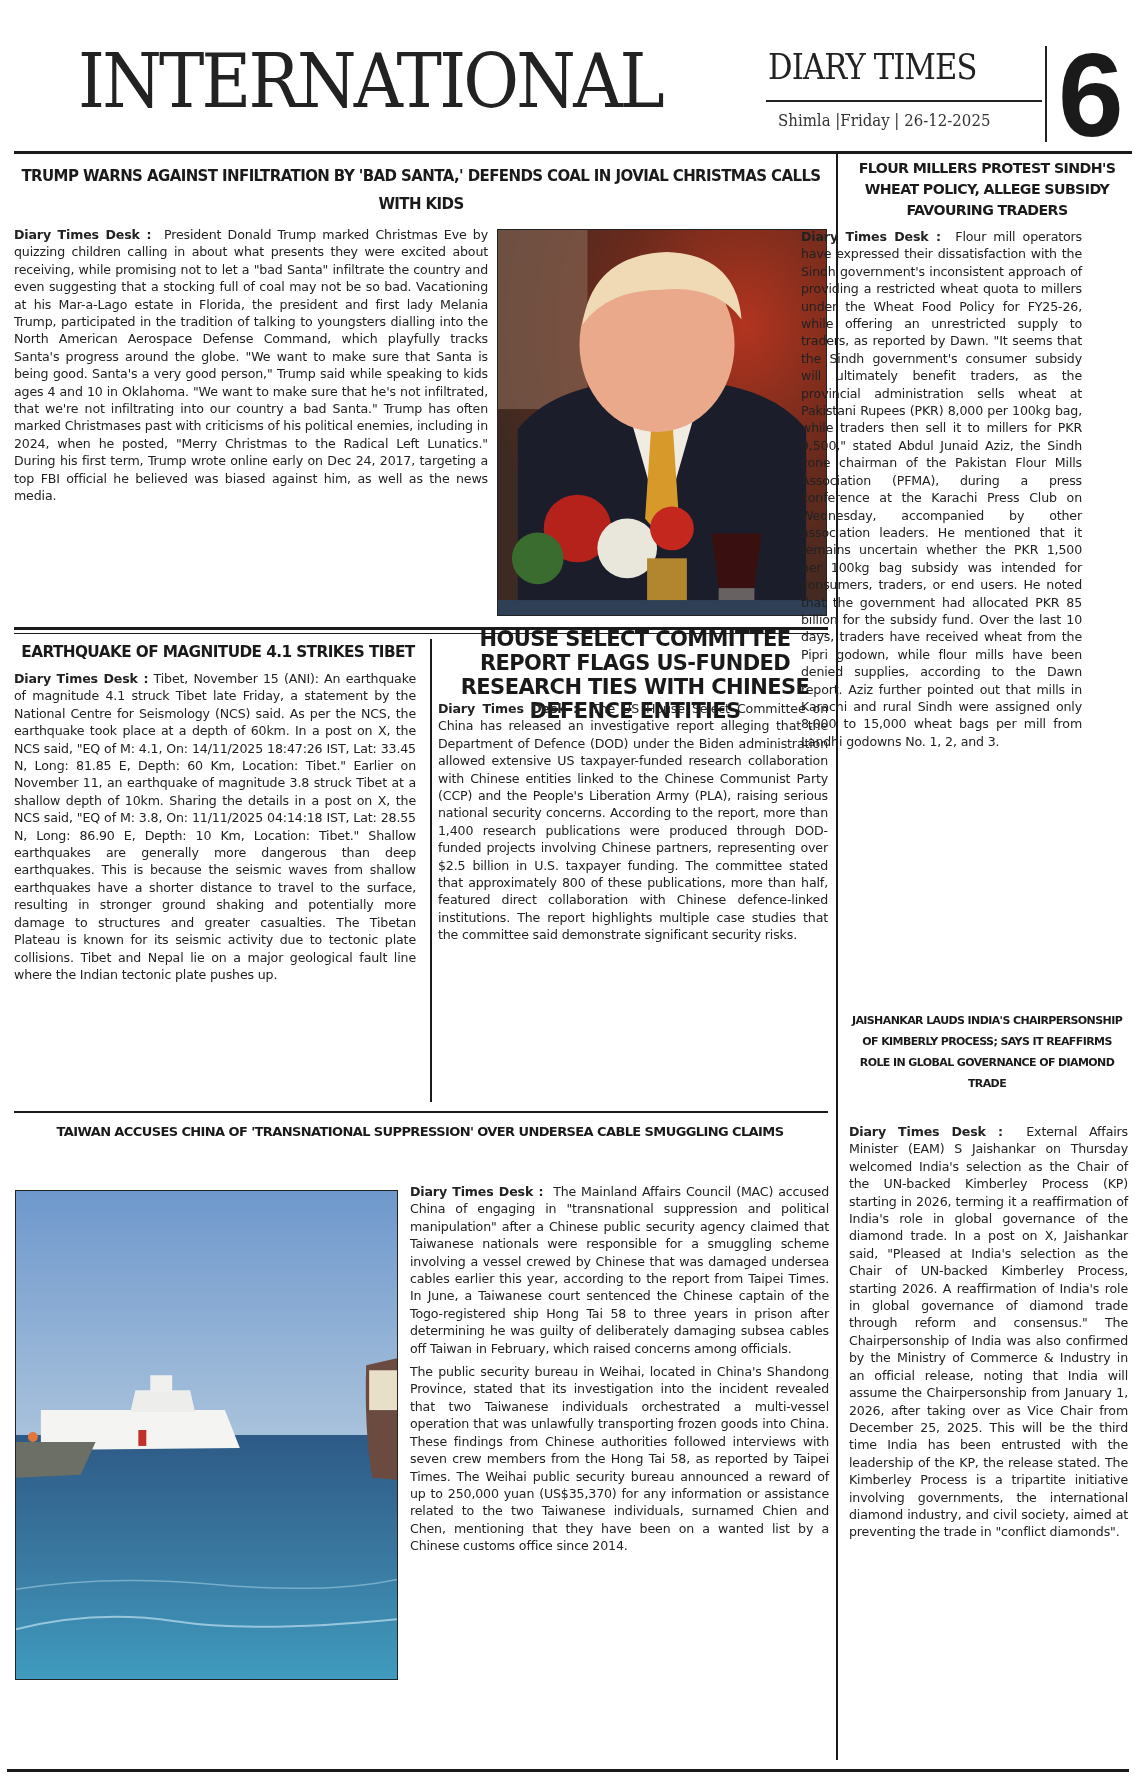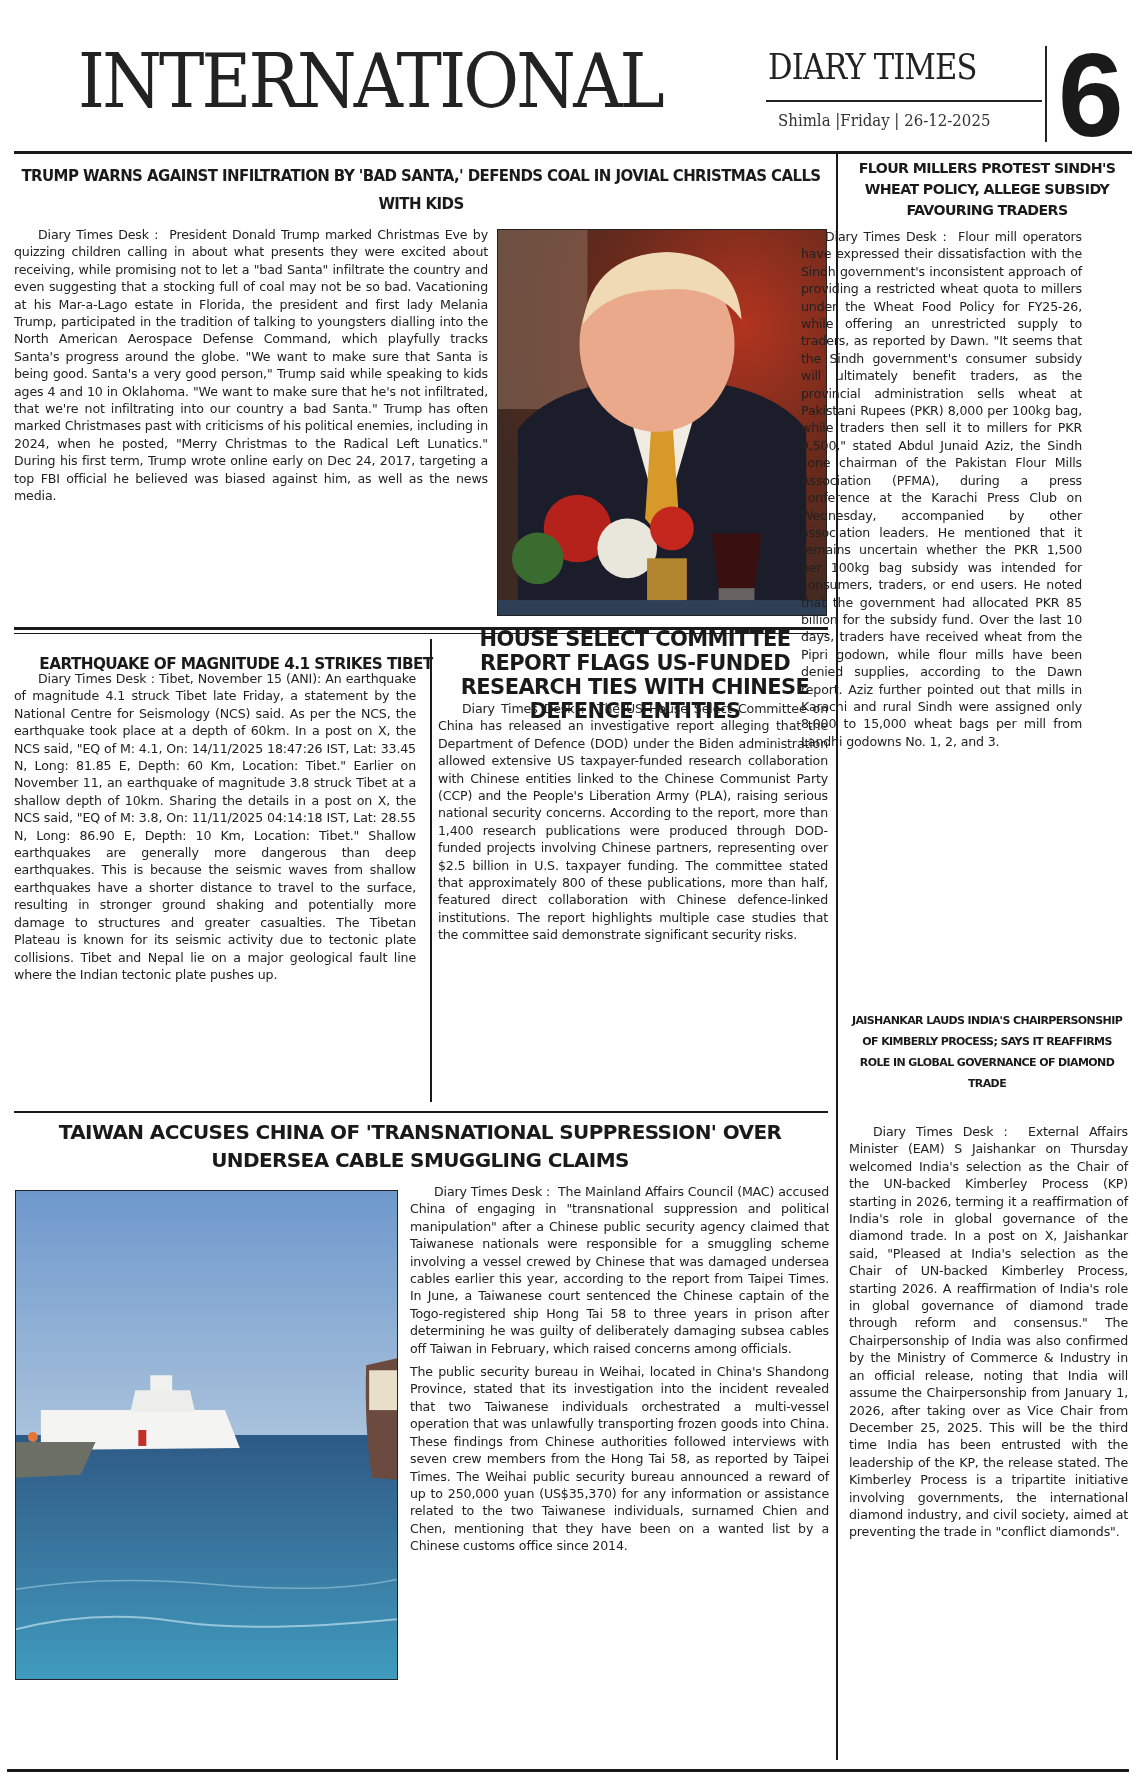--- a/index.html
+++ b/index.html
@@ -33,21 +33,21 @@
     .hr { position: absolute; background: #1a1a1a; }
 
     .headline {
       position: absolute; font-family: "DejaVu Sans", sans-serif; font-weight: 700;
       text-align: center; color: #1a1a1a; letter-spacing: -0.6px;
     }
     .article {
       position: absolute; font-family: "DejaVu Sans", sans-serif; font-size: 12.6px;
       line-height: 17.4px; text-align: justify; color: #222; letter-spacing: -0.15px;
     }
-    .article .desk { font-weight: 400; margin-left: 24px; }
+    .article .desk { font-weight: 700; }
     .article p + p { margin-top: 6px; }
 
     .photo { position: absolute; border: 1.5px solid #222; overflow: hidden; }
     .photo svg { width: 100%; height: 100%; display: block; }
 
     .vline { position: absolute; background: #1a1a1a; }
   </style>
 </head>
 <body>
 
@@ -102,37 +102,37 @@
   <span class="desk">Diary Times Desk :</span>&nbsp;
   <span>Flour mill operators have expressed their dissatisfaction with the Sindh government's inconsistent approach of providing a restricted wheat quota to millers under the Wheat Food Policy for FY25-26, while offering an unrestricted supply to traders, as reported by Dawn. "It seems that the Sindh government's consumer subsidy will ultimately benefit traders, as the provincial administration sells wheat at Pakistani Rupees (PKR) 8,000 per 100kg bag, while traders then sell it to millers for PKR 9,500," stated Abdul Junaid Aziz, the Sindh zone chairman of the Pakistan Flour Mills Association (PFMA), during a press conference at the Karachi Press Club on Wednesday, accompanied by other association leaders. He mentioned that it remains uncertain whether the PKR 1,500 per 100kg bag subsidy was intended for consumers, traders, or end users. He noted that the government had allocated PKR 85 billion for the subsidy fund. Over the last 10 days, traders have received wheat from the Pipri godown, while flour mills have been denied supplies, according to the Dawn report. Aziz further pointed out that mills in Karachi and rural Sindh were assigned only 8,000 to 15,000 wheat bags per mill from Landhi godowns No. 1, 2, and 3.</span>
 </div>
 
 <div class="headline" style="left:848px; top:1010px; width:278px; font-size:11px; line-height:21px;">JAISHANKAR LAUDS INDIA'S CHAIRPERSONSHIP OF KIMBERLY PROCESS; SAYS IT REAFFIRMS ROLE IN GLOBAL GOVERNANCE OF DIAMOND TRADE</div>
 <div class="article" style="left:849px; top:1123px; width:279px;">
   <span class="desk">Diary Times Desk :</span>&nbsp;
   <span>External Affairs Minister (EAM) S Jaishankar on Thursday welcomed India's selection as the Chair of the UN-backed Kimberley Process (KP) starting in 2026, terming it a reaffirmation of India's role in global governance of the diamond trade. In a post on X, Jaishankar said, "Pleased at India's selection as the Chair of UN-backed Kimberley Process, starting 2026. A reaffirmation of India's role in global governance of diamond trade through reform and consensus." The Chairpersonship of India was also confirmed by the Ministry of Commerce &amp; Industry in an official release, noting that India will assume the Chairpersonship from January 1, 2026, after taking over as Vice Chair from December 25, 2025. This will be the third time India has been entrusted with the leadership of the KP, the release stated. The Kimberley Process is a tripartite initiative involving governments, the international diamond industry, and civil society, aimed at preventing the trade in "conflict diamonds".</span>
 </div>
 
-<div class="headline" style="left:30px; top:641px; width:412px; font-size:15.3px; line-height:22px;margin-top:12px;">EARTHQUAKE OF MAGNITUDE 4.1 STRIKES TIBET</div>
+<div class="headline" style="left:12px; top:641px; width:412px; font-size:15.3px; line-height:22px;">EARTHQUAKE OF MAGNITUDE 4.1 STRIKES TIBET</div>
 <div class="article" style="left:14px; top:670px; width:402px;">
   <span class="desk">Diary Times Desk :</span>
   <span>Tibet, November 15 (ANI): An earthquake of magnitude 4.1 struck Tibet late Friday, a statement by the National Centre for Seismology (NCS) said. As per the NCS, the earthquake took place at a depth of 60km. In a post on X, the NCS said, "EQ of M: 4.1, On: 14/11/2025 18:47:26 IST, Lat: 33.45 N, Long: 81.85 E, Depth: 60 Km, Location: Tibet." Earlier on November 11, an earthquake of magnitude 3.8 struck Tibet at a shallow depth of 10km. Sharing the details in a post on X, the NCS said, "EQ of M: 3.8, On: 11/11/2025 04:14:18 IST, Lat: 28.55 N, Long: 86.90 E, Depth: 10 Km, Location: Tibet." Shallow earthquakes are generally more dangerous than deep earthquakes. This is because the seismic waves from shallow earthquakes have a shorter distance to travel to the surface, resulting in stronger ground shaking and potentially more damage to structures and greater casualties. The Tibetan Plateau is known for its seismic activity due to tectonic plate collisions. Tibet and Nepal lie on a major geological fault line where the Indian tectonic plate pushes up.</span>
 </div>
 
 <div class="vline" style="left:430px; top:639px; width:2px; height:463px;"></div>
 
 <div class="headline" style="left:440px; top:627px; width:390px; font-size:21px; line-height:24px;">HOUSE SELECT COMMITTEE REPORT FLAGS US-FUNDED RESEARCH TIES WITH CHINESE DEFENCE ENTITIES</div>
 <div class="article" style="left:438px; top:700px; width:390px;">
   <span class="desk">Diary Times Desk :</span>&nbsp;
   <span>The US House Select Committee on China has released an investigative report alleging that the Department of Defence (DOD) under the Biden administration allowed extensive US taxpayer-funded research collaboration with Chinese entities linked to the Chinese Communist Party (CCP) and the People's Liberation Army (PLA), raising serious national security concerns. According to the report, more than 1,400 research publications were produced through DOD-funded projects involving Chinese partners, representing over $2.5 billion in U.S. taxpayer funding. The committee stated that approximately 800 of these publications, more than half, featured direct collaboration with Chinese defence-linked institutions. The report highlights multiple case studies that the committee said demonstrate significant security risks.</span>
 </div>
 
 <div class="hr" style="left:14px; top:1111px; width:814px; height:2px;"></div>
 
-<div class="headline" style="left:40px; top:1118px; width:760px; font-size:20px; line-height:28px;">TAIWAN ACCUSES CHINA OF 'TRANSNATIONAL SUPPRESSION' OVER UNDERSEA CABLE SMUGGLING CLAIMS</div>
+<div class="headline" style="left:40px; top:1118px; width:760px; font-size:13px; line-height:28px;">TAIWAN ACCUSES CHINA OF 'TRANSNATIONAL SUPPRESSION' OVER UNDERSEA CABLE SMUGGLING CLAIMS</div>
 <div class="photo" style="left:15px; top:1190px; width:383px; height:490px;">
   <svg viewBox="0 0 383 490" preserveAspectRatio="none">
     <defs>
       <linearGradient id="sky" x1="0" y1="0" x2="0" y2="1">
         <stop offset="0" stop-color="#6e98cc"></stop>
           <stop offset="1" stop-color="#a9c2dc"></stop>
       </linearGradient>
       <linearGradient id="sea" x1="0" y1="0" x2="0" y2="1">
         <stop offset="0" stop-color="#2d5a86"></stop>
           <stop offset="0.5" stop-color="#3a78a0"></stop>

